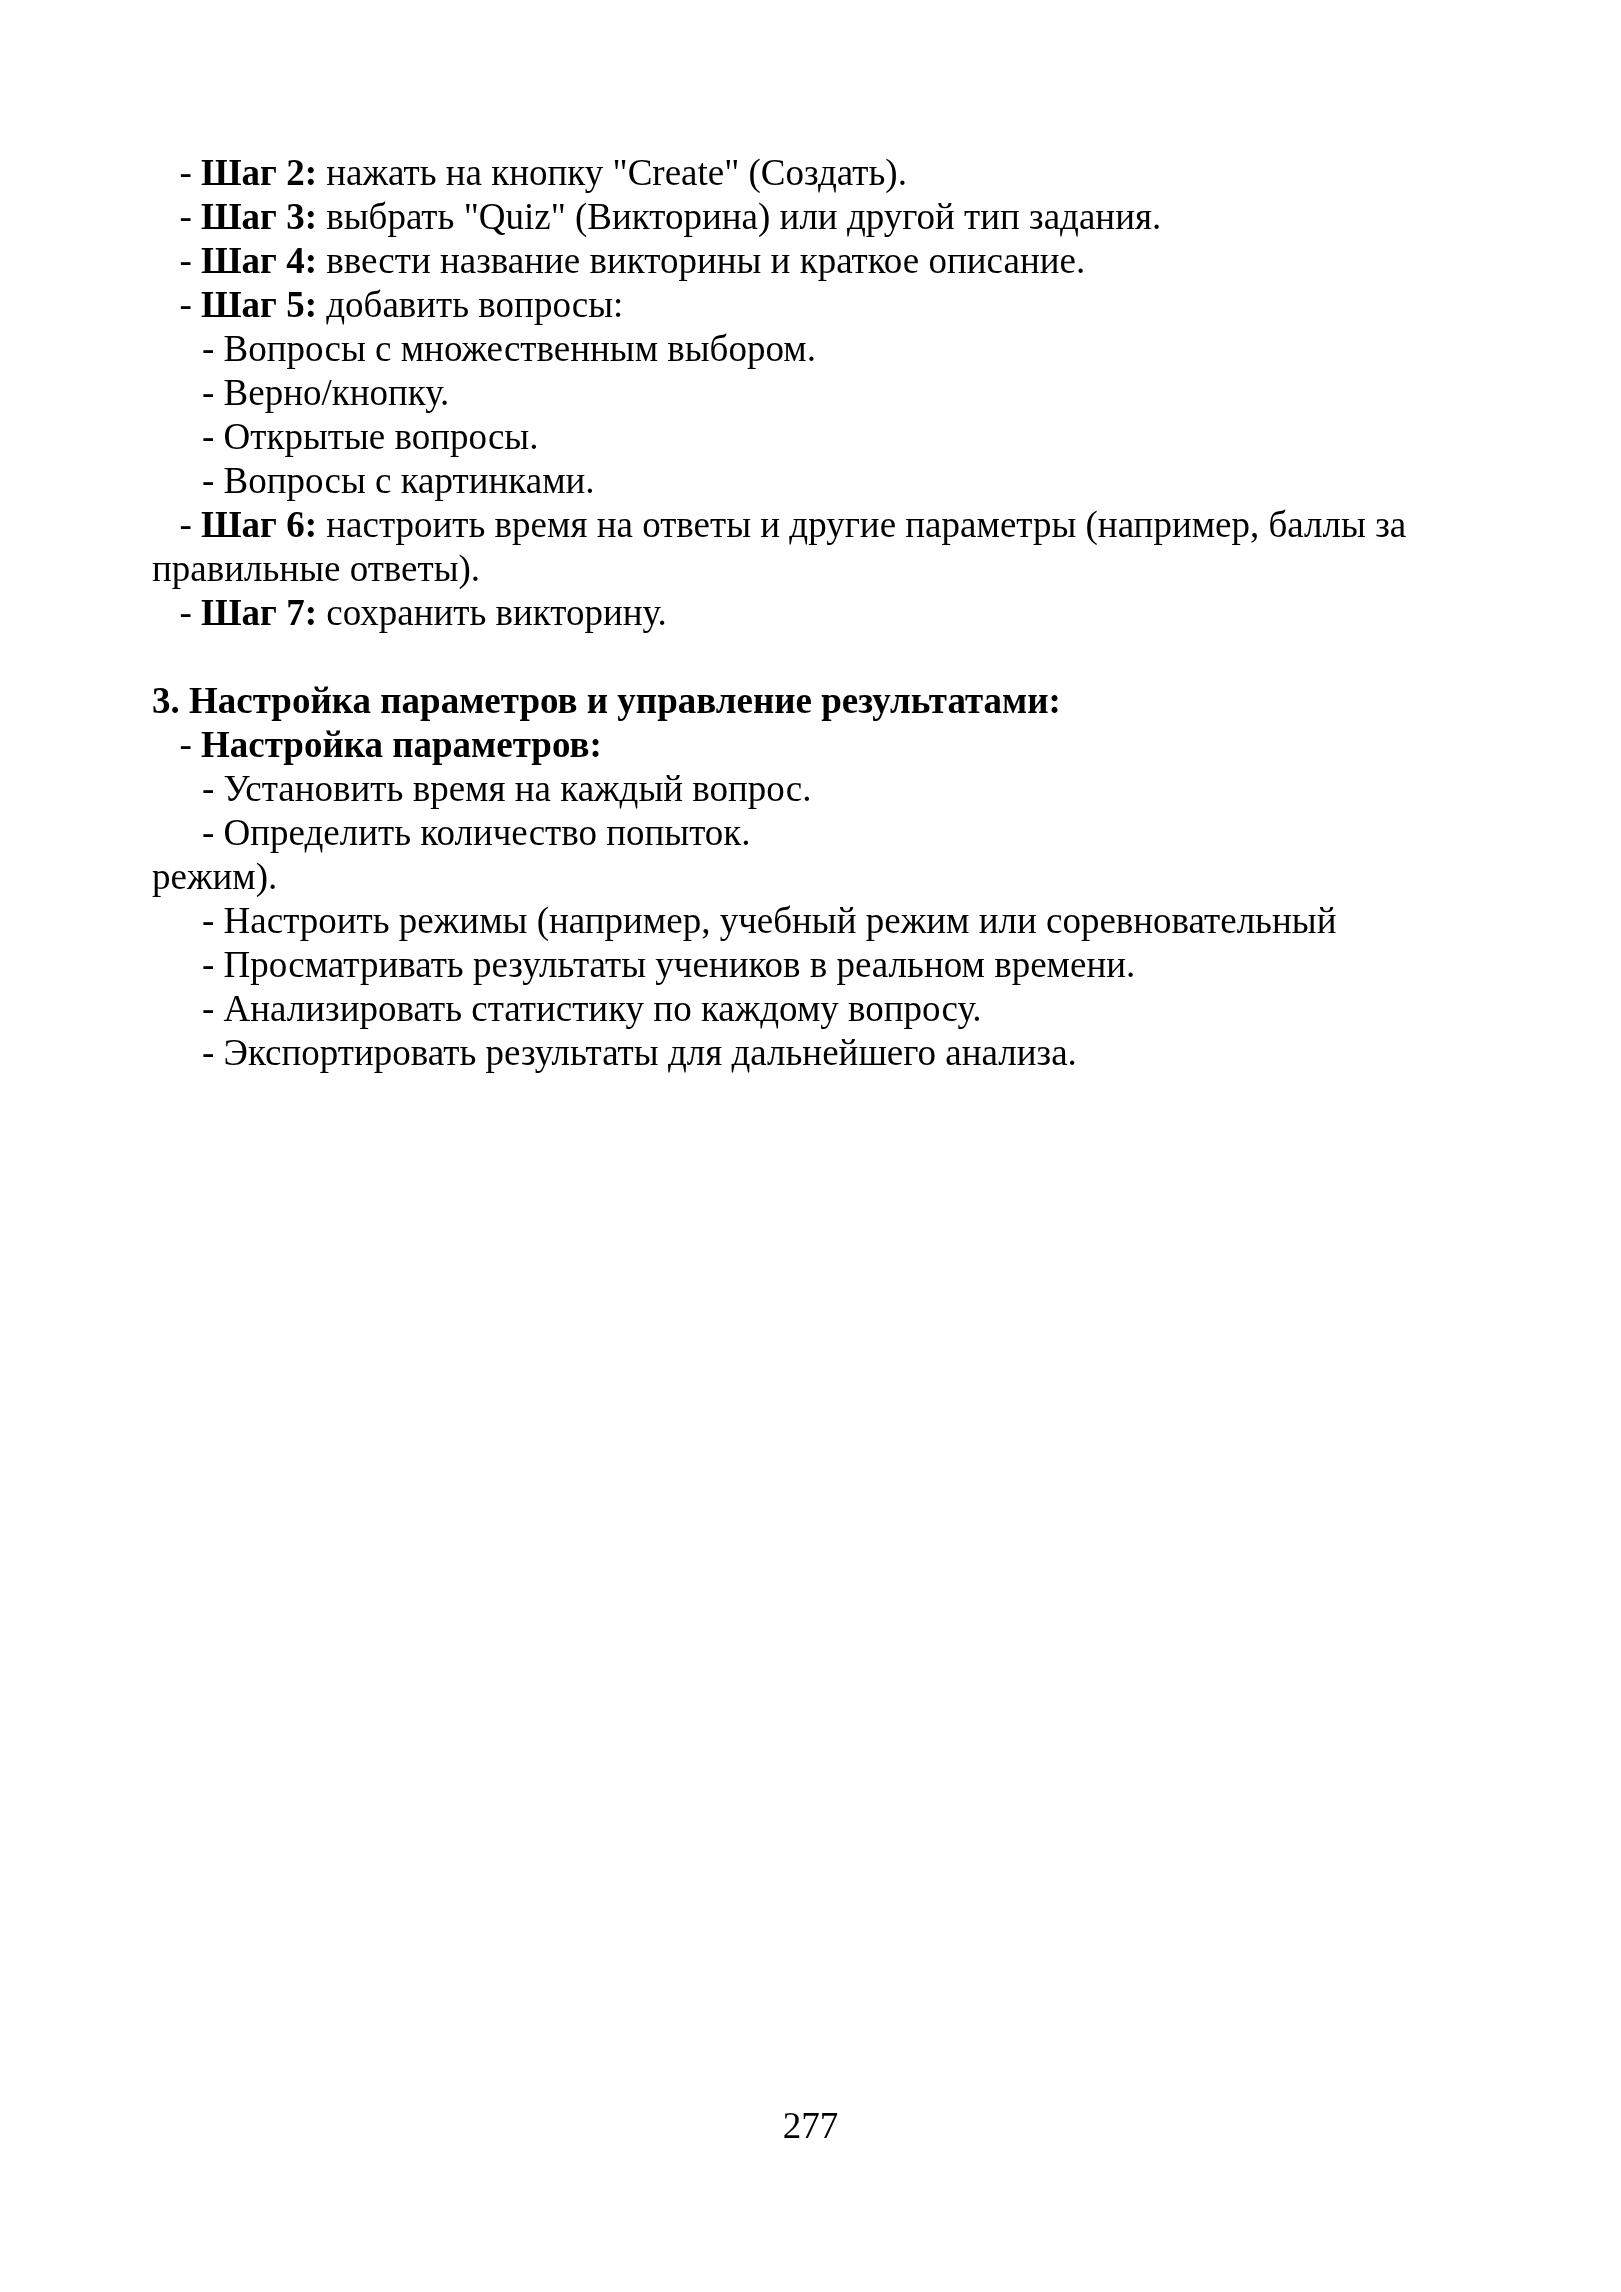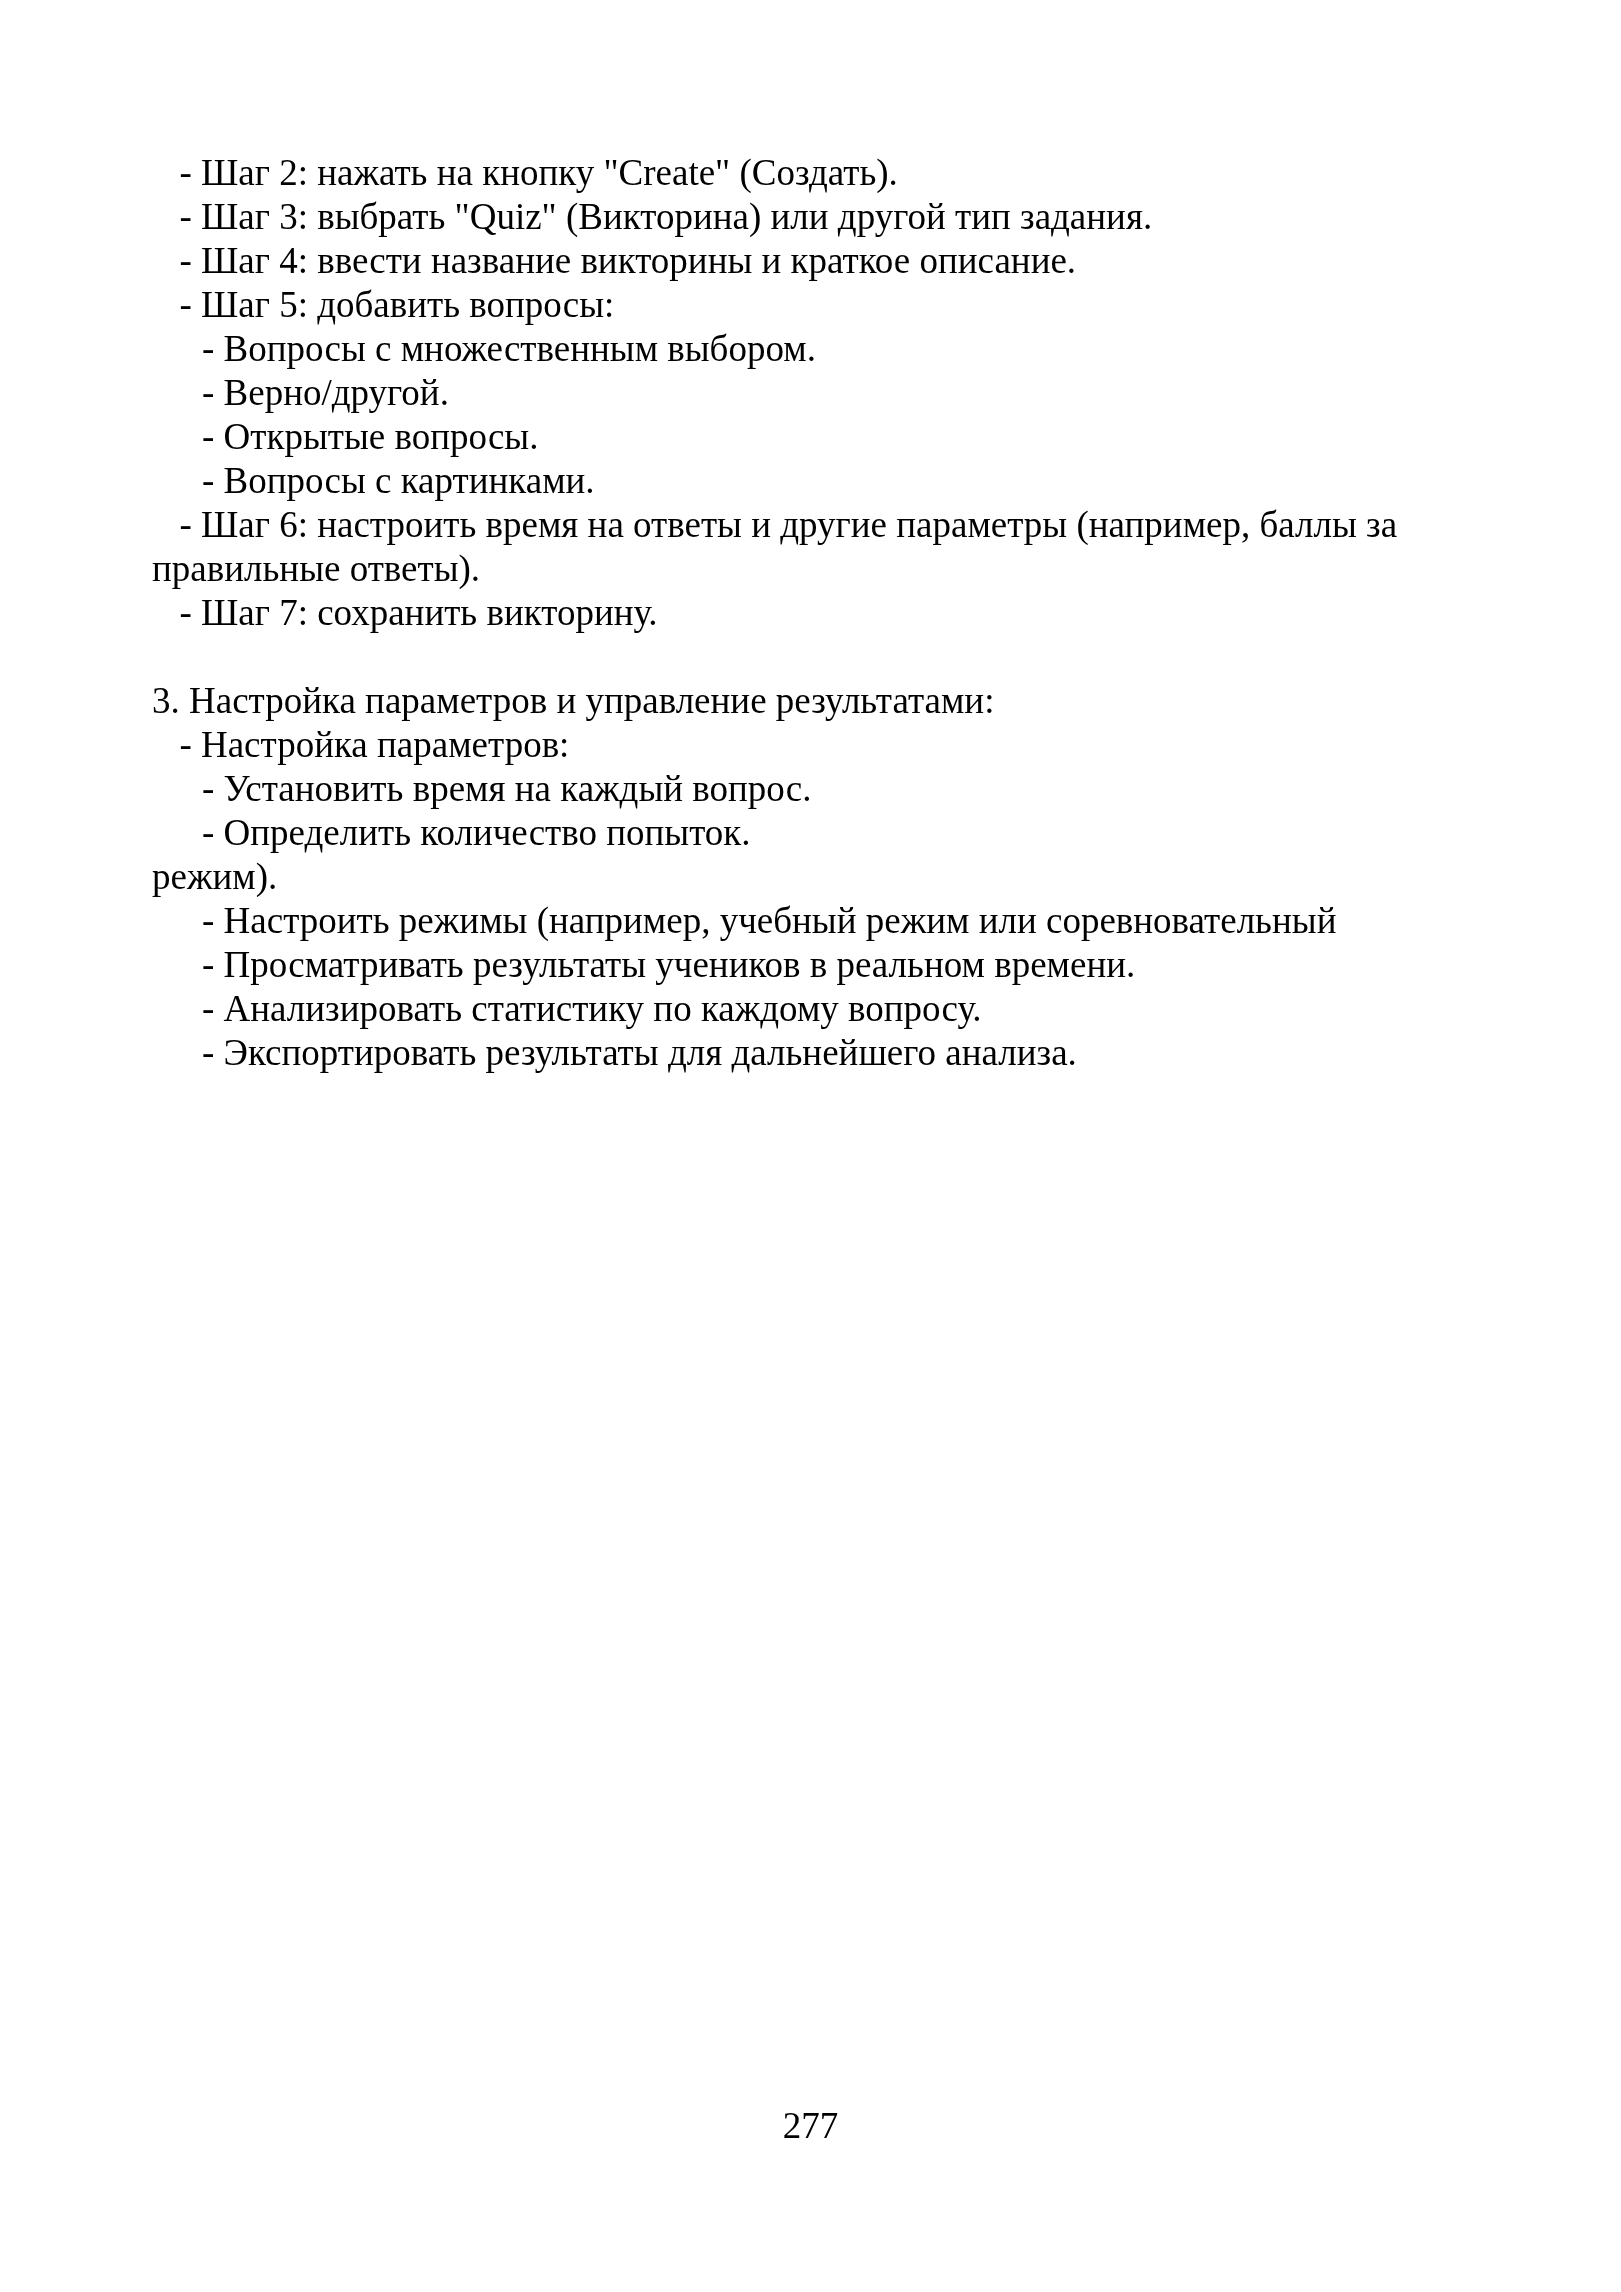--- a/index.html
+++ b/index.html
@@ -24,21 +24,21 @@
     top: 151px;
     right: 59px;
   }
   .line {
     white-space: nowrap;
     height: 44px;
   }
   .ind0 { padding-left: 0; }
   .ind1 { padding-left: 27.4px; }
   .ind2 { padding-left: 50px; }
-  .b { font-weight: normal; }
+  .b { font-weight: bold; }
   .blank { height: 44px; }
   .footer {
     position: absolute;
     top: 2072px;
     left: 0;
     width: 100%;
     text-align: center;
     height: 44px;
     margin-top: 32px;
   }
@@ -52,21 +52,21 @@
     <div class="line ind1"><span>- </span><span class="b">Шаг 2:</span><span> нажать на кнопку "Create" (Создать).</span></div>
 
     <div class="line ind1"><span>- </span><span class="b">Шаг 3:</span><span> выбрать "Quiz" (Викторина) или другой тип задания.</span></div>
 
     <div class="line ind1"><span>- </span><span class="b">Шаг 4:</span><span> ввести название викторины и краткое описание.</span></div>
 
     <div class="line ind1"><span>- </span><span class="b">Шаг 5:</span><span> добавить вопросы:</span></div>
 
     <div class="line ind2"><span>- </span><span class="b"></span><span>Вопросы с множественным выбором.</span></div>
 
-    <div class="line ind2"><span>- </span><span class="b"></span><span>Верно/другой.</span></div>
+    <div class="line ind2"><span>- </span><span class="b"></span><span>Верно/кнопку.</span></div>
 
     <div class="line ind2"><span>- </span><span class="b"></span><span>Открытые вопросы.</span></div>
 
     <div class="line ind2"><span>- </span><span class="b"></span><span>Вопросы с картинками.</span></div>
 
     <div class="line ind1"><span>- </span><span class="b">Шаг 6:</span><span> настроить время на ответы и другие параметры (например, баллы за</span></div>
 
     <div class="line ind0"><span></span><span class="b"></span><span>правильные ответы).</span></div>
 
     <div class="line ind1"><span>- </span><span class="b">Шаг 7:</span><span> сохранить викторину.</span></div>

